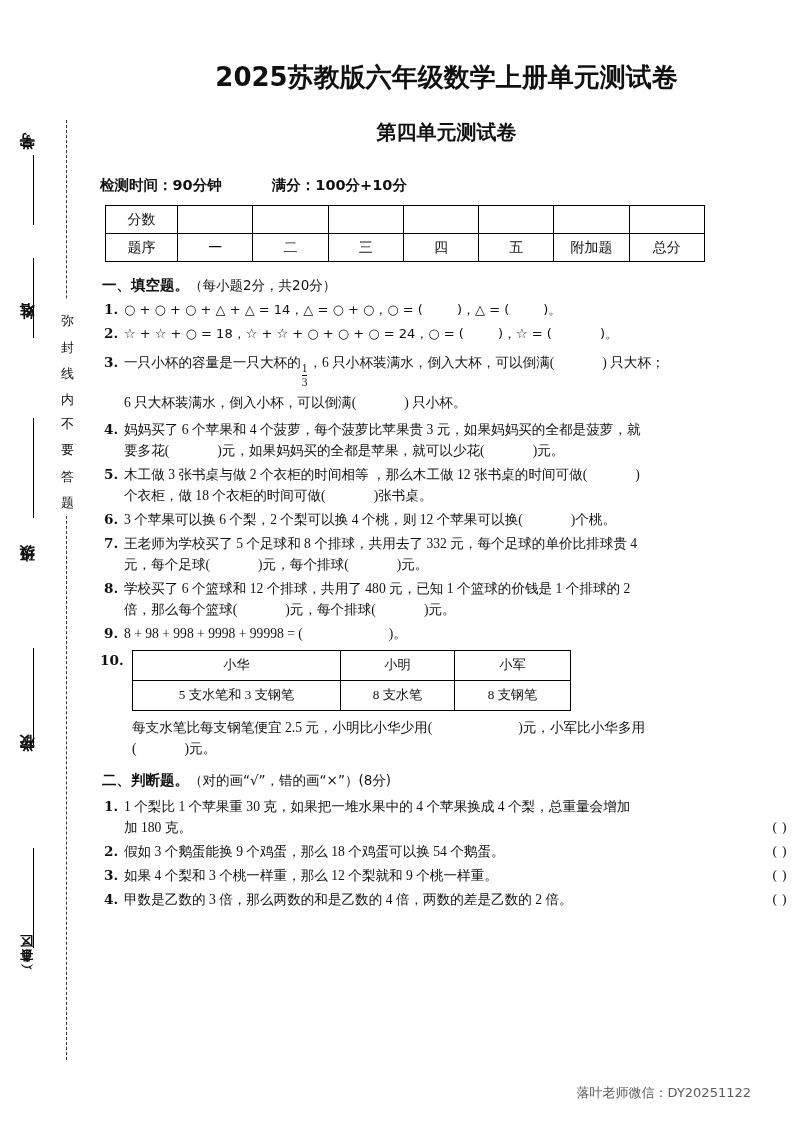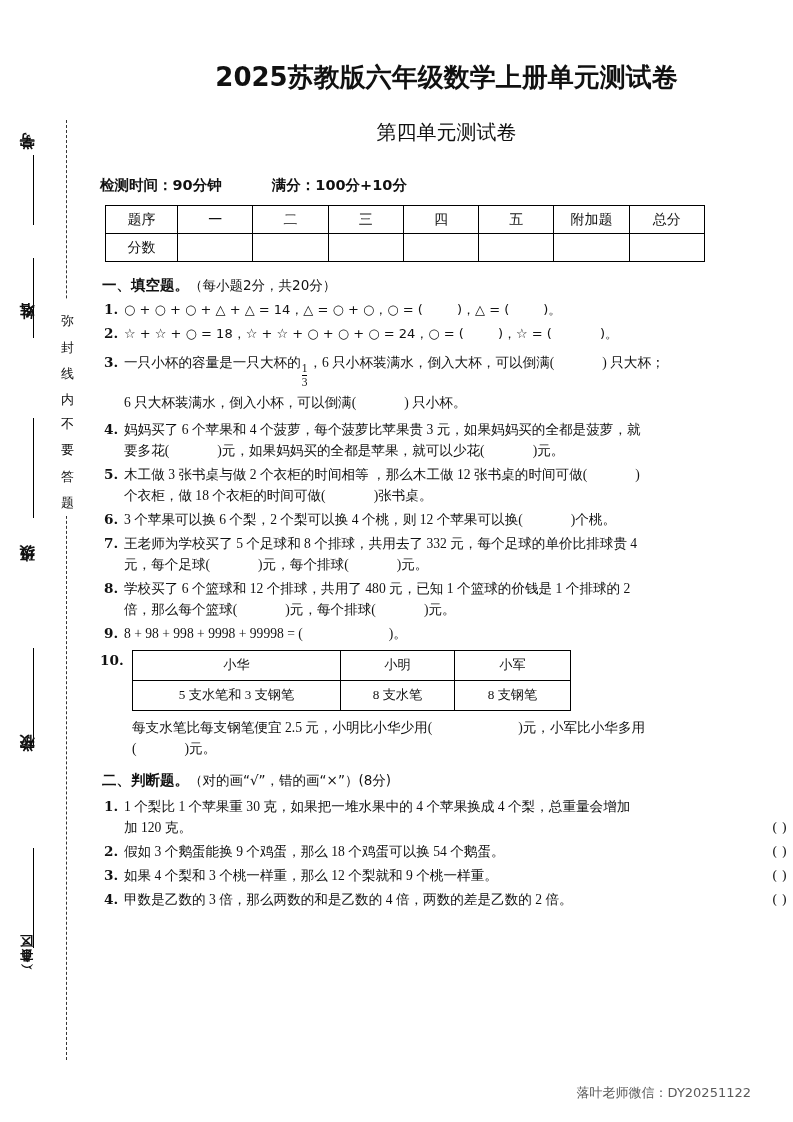--- a/index.html
+++ b/index.html
@@ -75,21 +75,21 @@
     font-size: 26px;
     font-weight: bold;
     font-family: "DejaVu Sans", sans-serif;
     letter-spacing: 0px;
     padding-top: 62px;
     line-height: 1.2;
   }
   #unit-title {
     text-align: center;
     font-size: 20px;
-    font-weight: normal;
+    font-weight: bold;
     font-family: "DejaVu Sans", sans-serif;
     margin-top: 26px;
   }
   #exam-meta {
     text-align: left;
     font-size: 14.5px;
     font-weight: bold;
     font-family: "DejaVu Sans", sans-serif;
     margin-top: 30px;
   }
@@ -219,38 +219,38 @@
 
   <div id="exam-meta">
     <span>检测时间：90分钟</span>
     <span class="meta-gap"></span>
     <span>满分：100分+10分</span>
   </div>
 
   <table id="score-table">
     <tbody>
         <tr>
+      <td class="hdr-label">分数</td>
+      <td></td>
+      <td></td>
+      <td></td>
+      <td></td>
+      <td></td>
+      <td></td>
+      <td></td>
+    </tr>
+    <tr>
       <td class="hdr-label">题序</td>
       <td>一</td>
       <td>二</td>
       <td>三</td>
       <td>四</td>
       <td>五</td>
       <td>附加题</td>
       <td>总分</td>
-    </tr>
-    <tr>
-      <td class="hdr-label">分数</td>
-      <td></td>
-      <td></td>
-      <td></td>
-      <td></td>
-      <td></td>
-      <td></td>
-      <td></td>
     </tr>
   </tbody>
     </table>
 
   <div class="section-head">
     <span>一、填空题。</span><span class="pts">（每小题2分，共20分）</span>
   </div>
 
   <div class="q">
     <span class="num">1.</span>
@@ -329,21 +329,21 @@
     <span class="cont"><span>(</span><span class="blank pb-md"></span><span>)元。</span></span>
   </div>
 
   <div class="section-head" style="margin-top:12px;">
     <span>二、判断题。</span><span class="pts">（对的画“√”，错的画“×”）(8分)</span>
   </div>
 
   <div class="q" style="margin-top:6px;">
     <span class="num">1.</span>
     <span class="cont">1 个梨比 1 个苹果重 30 克，如果把一堆水果中的 4 个苹果换成 4 个梨，总重量会增加</span>
-    <span class="cont">加 120 克。</span>
+    <span class="cont">加 180 克。</span>
     <span class="tf-mark" style="bottom:0;">(          )</span>
   </div>
 
   <div class="q">
     <span class="num">2.</span>
     <span class="cont">假如 3 个鹅蛋能换 9 个鸡蛋，那么 18 个鸡蛋可以换 54 个鹅蛋。</span>
     <span class="tf-mark" style="top:0;">(          )</span>
   </div>
 
   <div class="q">

